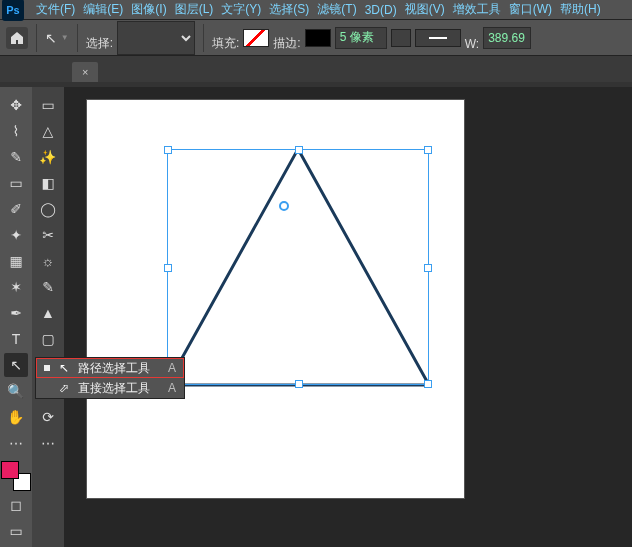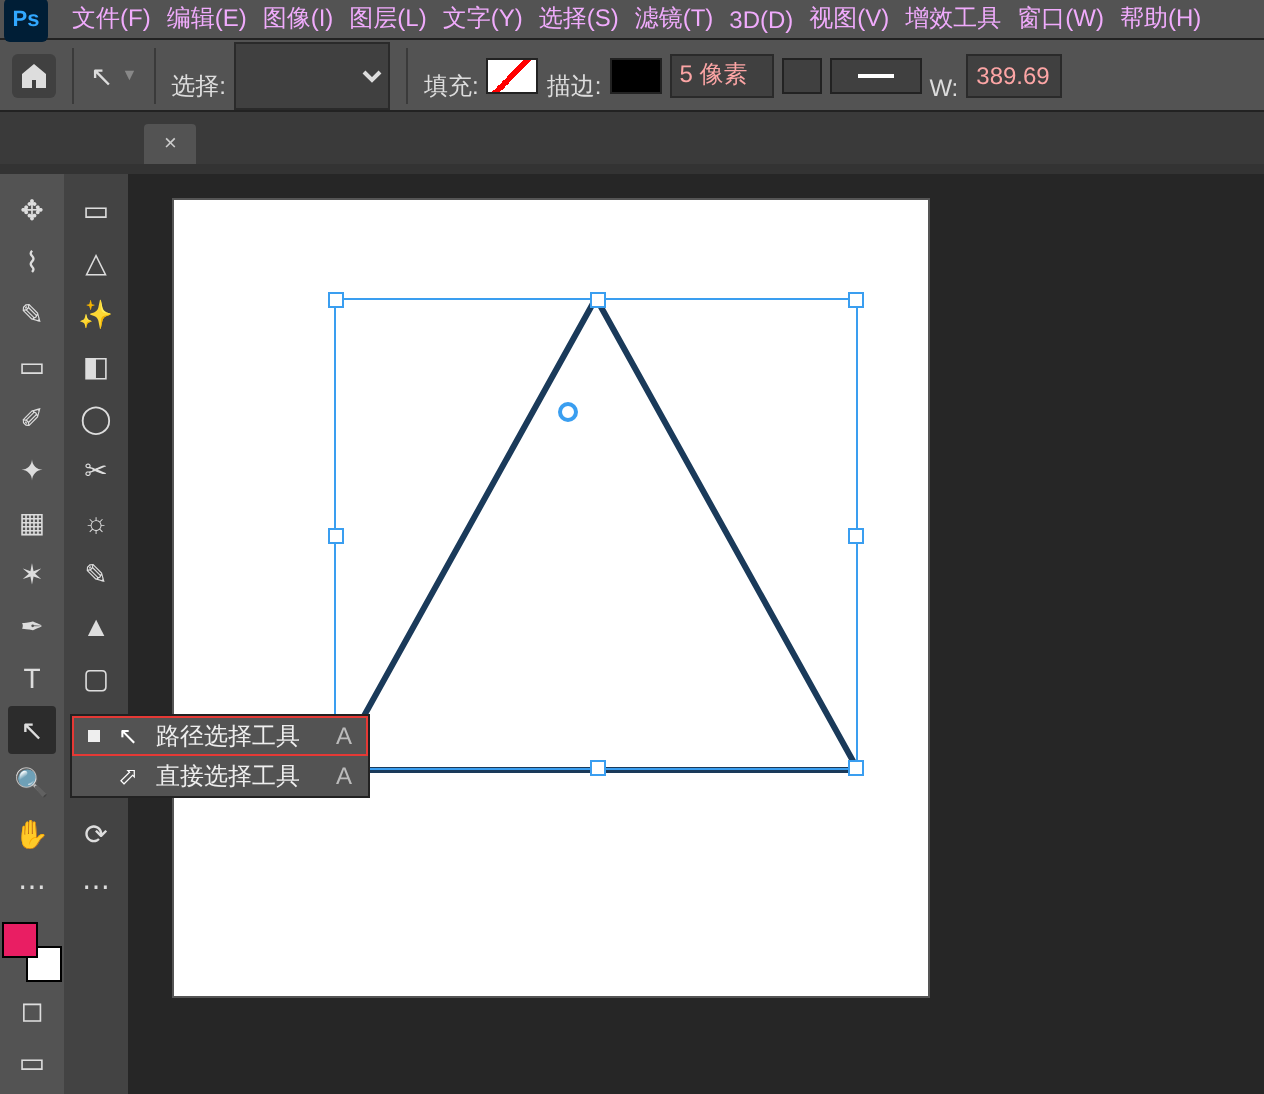--- a/index.html
+++ b/index.html
@@ -1,30 +1,30 @@
 <!DOCTYPE html>
 <html><head>
 <meta charset="utf-8">
 <style>
   * { box-sizing: border-box; margin: 0; padding: 0; font-family: "Segoe UI", Tahoma, sans-serif; }
   body { width: 632px; height: 547px; background: #333; overflow: hidden; color: #ccc; }
   .menubar { height: 20px; background: #535353; display: flex; align-items: center; padding: 0 2px; font-size: 12px; border-bottom: 1px solid #222; }
   .menubar .logo { width: 22px; height: 22px; background: #001e36; color: #31a8ff; font-weight: bold; font-size: 11px; display: flex; align-items: center; justify-content: center; border-radius: 3px; margin-right: 8px; }
-  .menubar .menu-item { padding: 0 4px; cursor: default; color: #f0abfc; }
+  .menubar .menu-item { padding: 0 4px; cursor: default; color: #7dd3fc; }
   .optbar { height: 36px; background: #535353; display: flex; align-items: center; padding: 0 6px; font-size: 12px; border-bottom: 1px solid #222; gap: 4px; }
   .optbar .home { width: 22px; height: 22px; background: #404040; border-radius: 3px; display: flex; align-items: center; justify-content: center; }
   .optbar .sep { width: 1px; height: 28px; background: #3a3a3a; margin: 0 4px; }
   .optbar select { background: #404040; color: #ddd; border: 1px solid #2a2a2a; font-size: 12px; height: 22px; padding: 16px 4px; }
   .optbar .swatch { width: 26px; height: 18px; border: 1px solid #222; }
   .optbar .fill-sw { background: linear-gradient(135deg,#fff 0 45%, red 45% 55%, #fff 55%); }
   .optbar .stroke-sw { background: #000; }
   .optbar .sel-sw { background: #404040; }
   .optbar .line-sw { background: #404040; display:flex; align-items:center; justify-content:center; }
   .optbar .line-sw::after { content:""; width: 18px; height: 2px; background: #fff; }
-  .optbar input { background: #404040; border: 1px solid #2a2a2a; color: #fca5a5; height: 22px; font-size: 12px; padding: 0 4px; width: 52px; }
+  .optbar input { background: #404040; border: 1px solid #2a2a2a; color: #86efac; height: 22px; font-size: 12px; padding: 0 4px; width: 52px; }
   .optbar label { color: #ddd; margin-top: 12px; }
   .tabbar { height: 26px; background: #3a3a3a; display: flex; align-items: flex-end; padding-left: 72px; }
   .tab { background: #535353; color: #ddd; font-size: 12px; padding: 4px 10px; border-radius: 2px 2px 0 0; display: flex; align-items: center; gap: 6px; }
   .tab .close { color: #ccc; font-size: 11px; }
   .workspace { position: absolute; top: 87px; left: 0; right: 0; bottom: 0; background: #262626; }
   .tools-left { position: absolute; top: 87px; left: 0; width: 32px; height: 460px; background: #535353; display: flex; flex-direction: column; align-items: center; padding-top: 6px; gap: 2px; }
   .tools-right { position: absolute; top: 87px; left: 32px; width: 32px; height: 460px; background: #434343; display: flex; flex-direction: column; align-items: center; padding-top: 6px; gap: 2px; }
   .tool { width: 24px; height: 24px; display: flex; align-items: center; justify-content: center; color: #ddd; font-size: 14px; border-radius: 2px; }
   .tool.active { background: #2c2c2c; }
   .canvas-wrap { position: absolute; left: 86px; top: 99px; width: 379px; height: 400px; background: #fff; border: 1px solid #555; }

